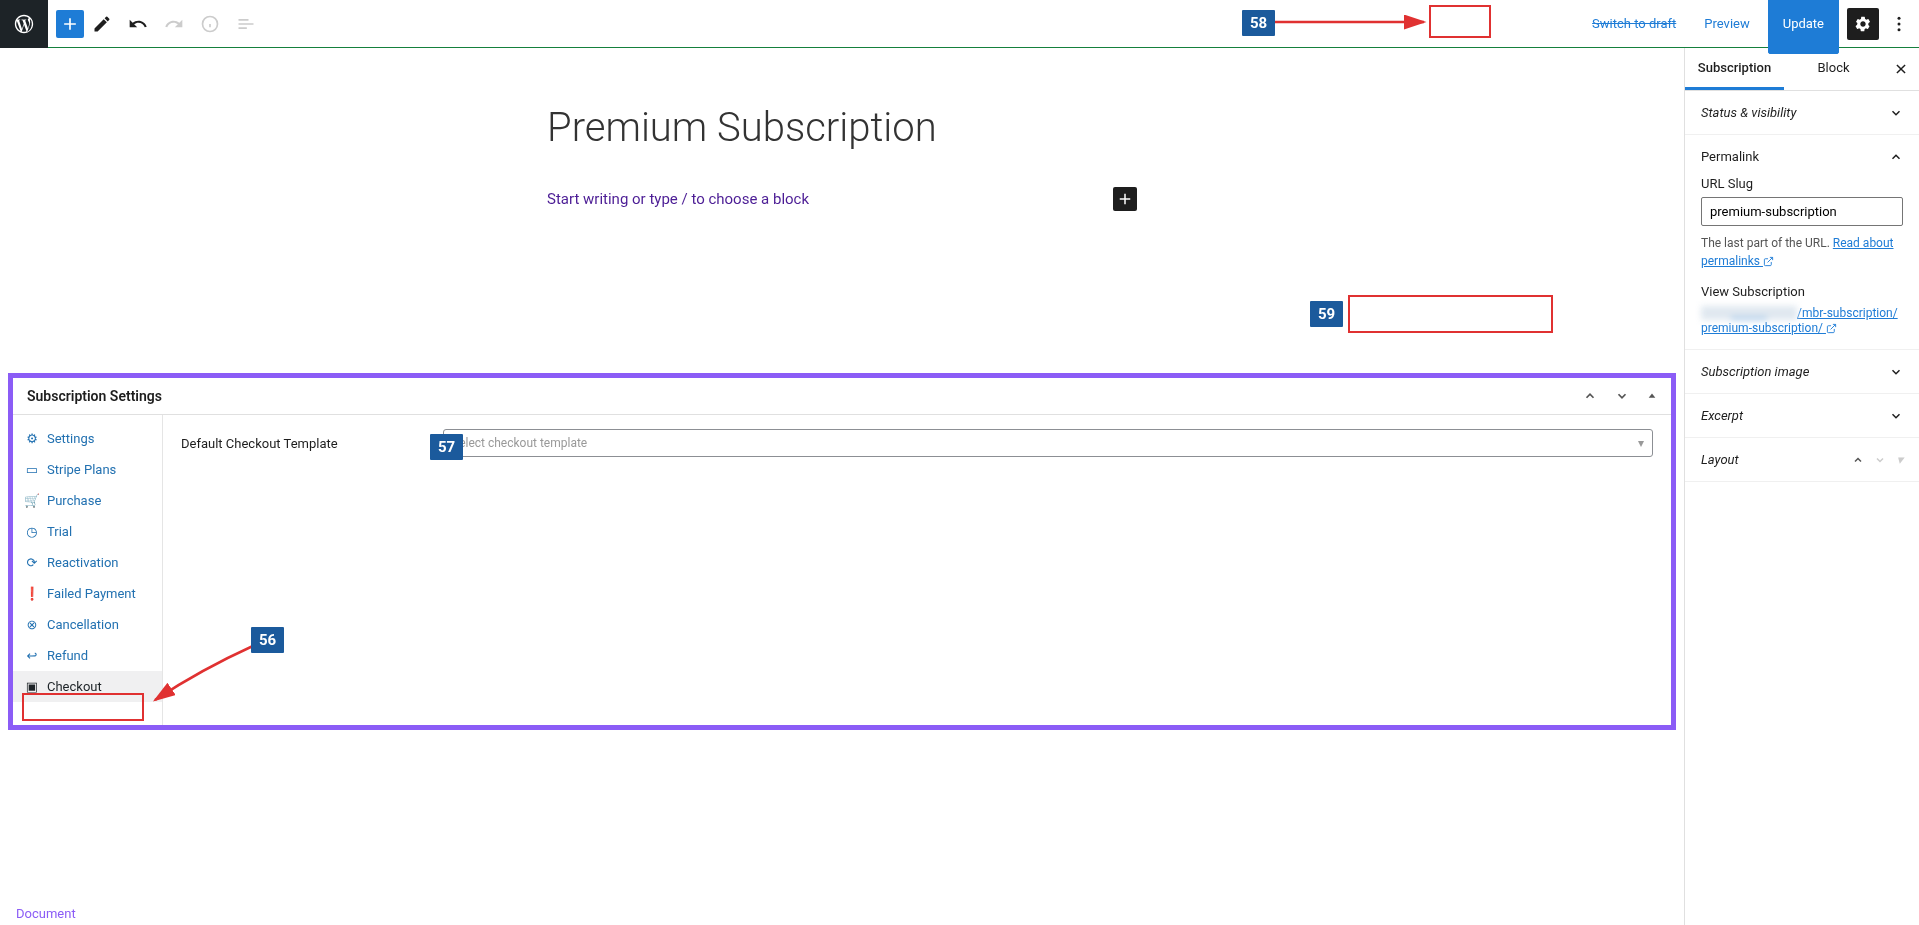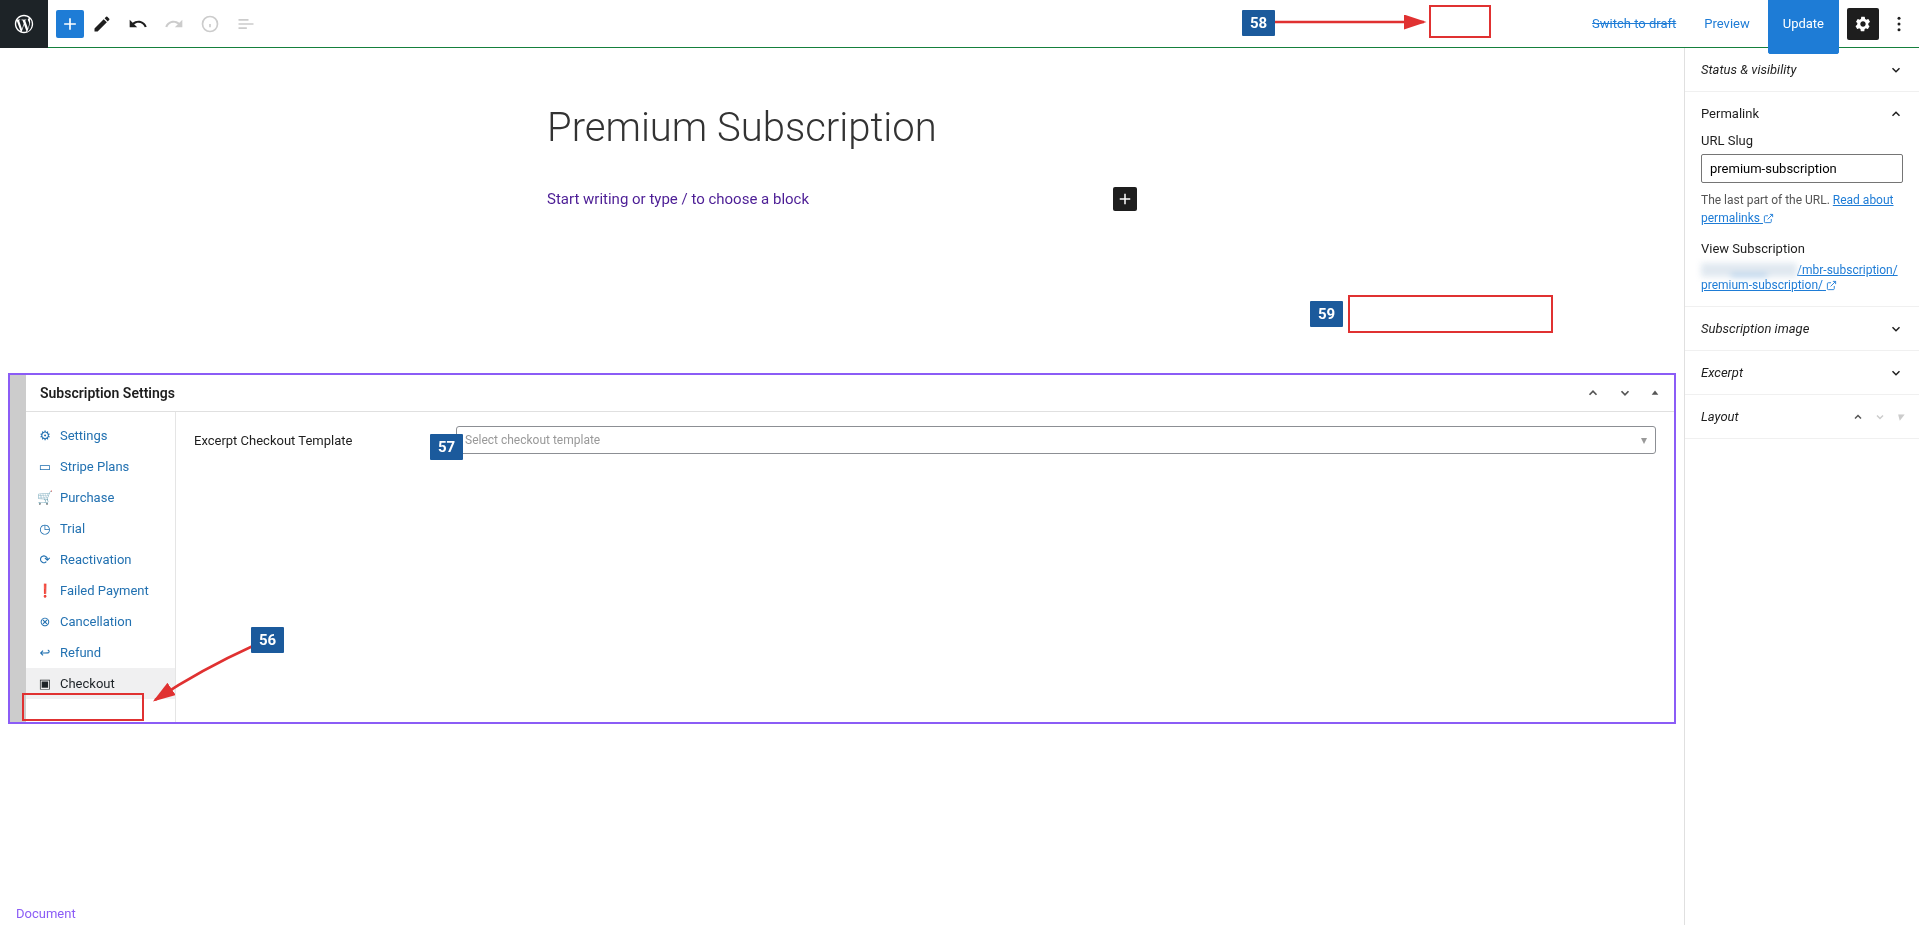--- a/index.html
+++ b/index.html
@@ -18,21 +18,21 @@
 .settings-btn { width: 32px; height: 32px; background: #1e1e1e; color: #fff; display: flex; align-items: center; justify-content: center; border-radius: 2px; cursor: pointer; }
 .more-btn { width: 24px; height: 36px; display: flex; align-items: center; justify-content: center; cursor: pointer; }
 
 .main-area { display: flex; height: calc(925px - 48px); }
 .editor-col { flex: 1; overflow-y: auto; }
 .editor-content { max-width: 630px; margin: 56px auto 0; padding: 0 20px; }
 .post-title { font-size: 40px; font-weight: 300; color: #333; margin-bottom: 24px; }
 .block-prompt { display: flex; align-items: center; justify-content: space-between; color: #4c1d95; font-size: 15px; padding: 12px 0; }
 .block-plus { width: 24px; height: 24px; background: #1e1e1e; color: #fff; display: flex; align-items: center; justify-content: center; border-radius: 2px; cursor: pointer; }
 
-.metabox-wrap { background: #ccc; margin: 150px 8px 0; border: 2px solid #8b5cf6; padding-left: 16px; }
+.metabox-wrap { background: #ccc; margin: 150px 8px 0; border: 5px solid #8b5cf6; }
 .metabox-header { background: #fff; padding: 10px 14px; display: flex; align-items: center; justify-content: space-between; border-bottom: 1px solid #e0e0e0; }
 .metabox-title { font-weight: 600; font-size: 14px; }
 .metabox-header-icons { display: flex; gap: 18px; align-items: center; color: #555; }
 .metabox-body { background: #fff; display: flex; min-height: 310px; }
 .settings-nav { width: 150px; border-right: 1px solid #e5e5e5; padding: 8px 0; }
 .settings-nav-item { display: flex; align-items: center; gap: 8px; padding: 8px 12px; color: #2271b1; cursor: pointer; font-size: 13px; }
 .settings-nav-item .nav-icon { width: 14px; display: inline-flex; justify-content: center; }
 .settings-nav-item.active { background: #f0f0f1; color: #1d2327; }
 .settings-content { flex: 1; padding: 14px 18px; }
 .form-row { display: flex; align-items: center; gap: 12px; }
@@ -192,32 +192,42 @@
               <span class="nav-icon">↩</span>
               <span>Refund</span>
             </div>
           <div class="settings-nav-item active">
               <span class="nav-icon">▣</span>
               <span>Checkout</span>
             </div>
         </div>
         <div class="settings-content">
           <div class="form-row">
-            <div class="form-label">Excerpt Checkout Template</div>
+            <div class="form-label">Default Checkout Template</div>
             <div class="select-box">
               <span>Select checkout template</span>
               <span>▾</span>
             </div>
           </div>
         </div>
       </div>
     </div>
   </div>
 
   <div class="sidebar">
+    <div class="sidebar-tabs">
+      <div class="sidebar-tab active">Subscription</div>
+      <div class="sidebar-tab">Block</div>
+      <div class="sidebar-close">
+        <svg width="14" height="14" viewBox="0 0 24 24" fill="none" stroke="#1e1e1e" stroke-width="2.5">
+            <line x1="5" y1="5" x2="19" y2="19"></line>
+            <line x1="19" y1="5" x2="5" y2="19"></line>
+          </svg>
+      </div>
+    </div>
 
     <div class="panel-row">
       <span>Status &amp; visibility</span>
       <span>
           <svg width="14" height="14" viewBox="0 0 24 24" fill="none" stroke="currentColor" stroke-width="2.5">
             <polyline points="6 9 12 15 18 9"></polyline>
           </svg>
         </span>
     </div>
 

